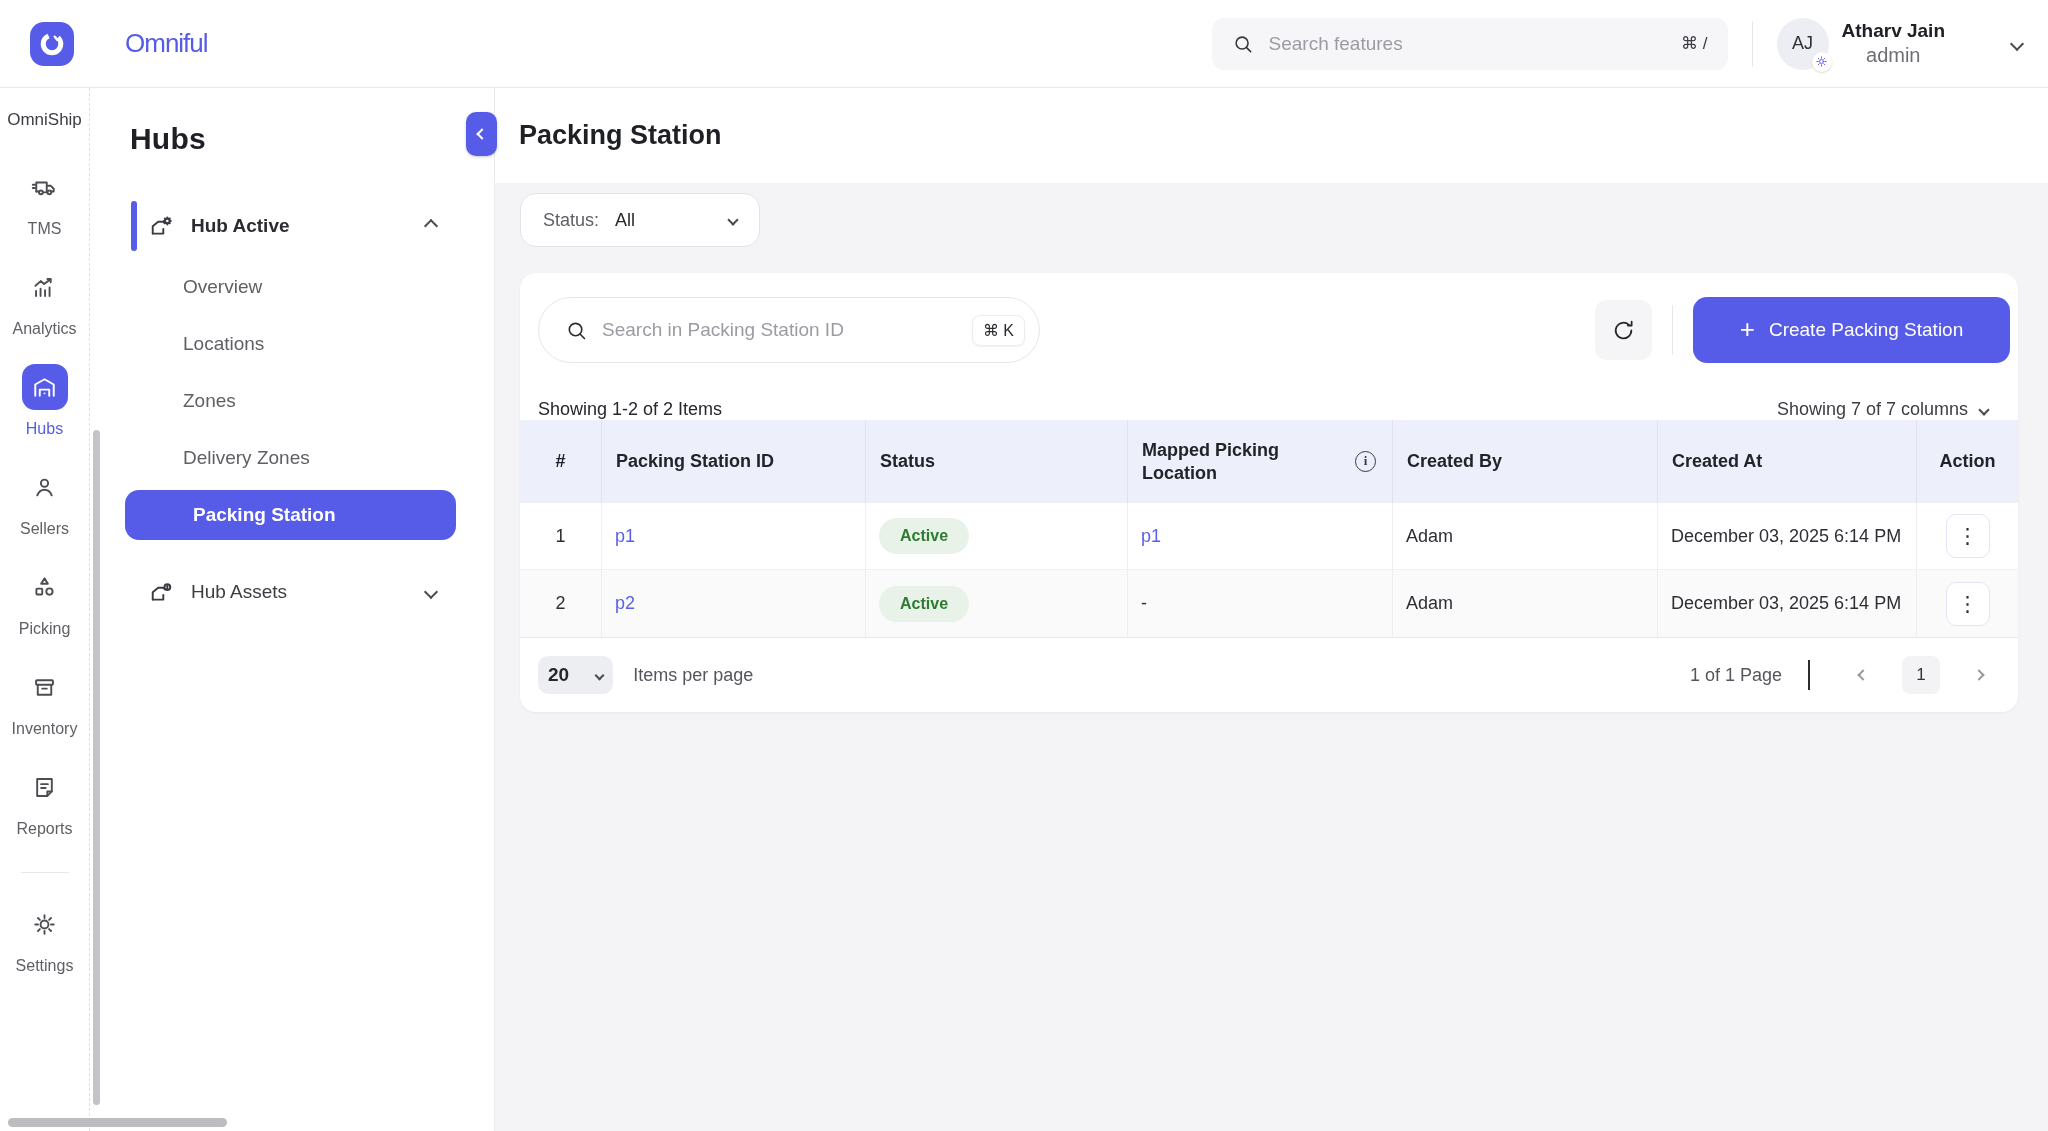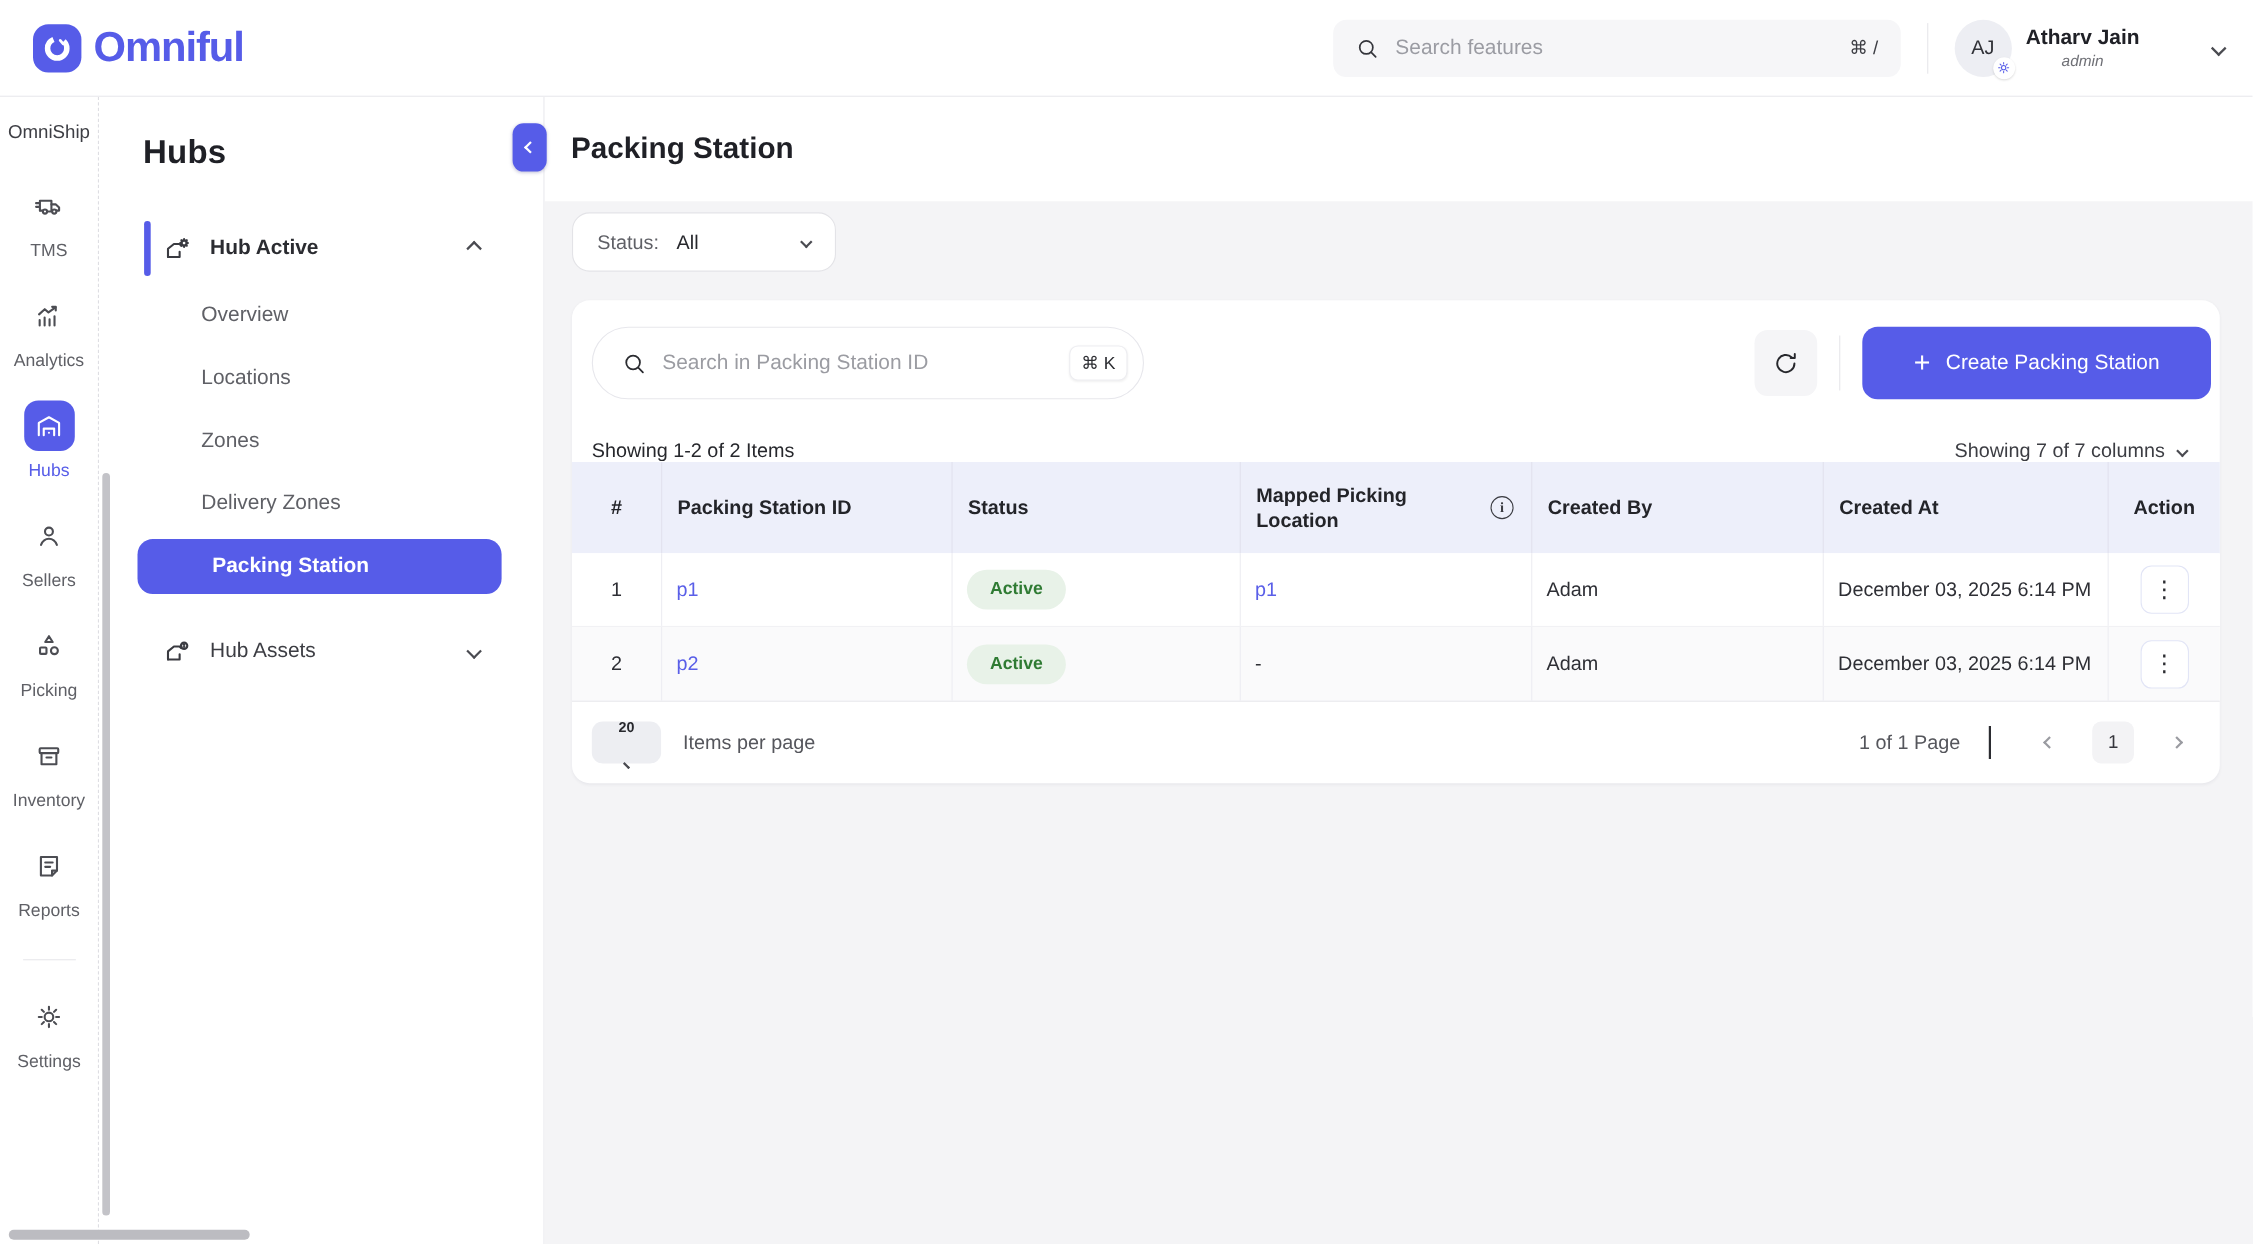--- a/index.html
+++ b/index.html
@@ -9,37 +9,37 @@
     background:#fff; color:#2b2c31; overflow:hidden;
   }
   .app { position:relative; width:2048px; height:1131px; background:#fff; overflow:hidden; }
 
   
   .topbar { height:88px; display:flex; align-items:center; padding-left:30px; background:#fff;
             border-bottom:1px solid #e9e9ed; position:relative; z-index:5; }
   .logo { display:flex; align-items:center; gap:11px; }
   .logo-badge { width:44px; height:44px; border-radius:14px; background:#565CE8; display:flex; align-items:center; justify-content:center; }
   .logo-badge svg { width:30px; height:30px; }
-  .wordmark { font-size:38px; font-weight:bold; color:#565CE8; letter-spacing:-1px; }
+  .wordmark { font-size:26px; font-weight:normal; color:#565CE8; letter-spacing:-1px;margin-left:40px; }
 
   .topbar-right { margin-left:auto; margin-right:26px; display:flex; align-items:center; }
   .global-search { width:516px; height:52px; background:#f6f6f8; border-radius:12px; display:flex; align-items:center; padding:0 20px; gap:15px; }
   .global-search svg { width:22px; height:22px; color:#35363c; flex:0 0 auto; }
   .global-search input { flex:1; border:none; outline:none; background:transparent; font:inherit; font-size:19px; color:#2c2d33; min-width:0; }
   .global-search input::placeholder { color:#9b9ca3; }
   .gs-shortcut { font-size:17px; color:#3c3d43; white-space:nowrap; }
   .tb-vdiv { width:1px; height:46px; background:#e6e6ea; margin:0 24px; }
   .user-chip { display:flex; align-items:center; gap:13px; cursor:pointer;text-align:center; }
   .avatar { position:relative; width:52px; height:52px; border-radius:50%; background:#edeef3; display:flex; align-items:center; justify-content:center;
             font-size:18px; color:#303137; }
   .avatar-badge { position:absolute; right:-3px; bottom:-2px; width:20px; height:20px; border-radius:50%; background:#fff;
                   display:flex; align-items:center; justify-content:center; box-shadow:0 1px 2px rgba(0,0,0,.15); color:#565CE8; }
   .avatar-badge svg { width:13px; height:13px; }
   .user-name { font-size:19px; font-weight:bold; color:#202127; line-height:1.25; }
-  .user-role { font-size:14px; color:#6e6f75; line-height:1.25;font-style:italic; }
+  .user-role { font-size:20px; color:#6e6f75; line-height:1.25; }
   .user-caret { margin-left:54px; }
 
   
   .chev { display:inline-block; width:10px; height:10px; border-right:2px solid #4a4b51; border-bottom:2px solid #4a4b51; }
   .chev.down { transform:rotate(45deg); }
   .chev.up { transform:rotate(-135deg); }
   .chev.left { transform:rotate(135deg); }
   .chev.right { transform:rotate(-45deg); }
   .chev.sm { width:8px; height:8px; border-width:2px; }
   .chev.gray { border-color:#9a9ba1; }
@@ -123,21 +123,21 @@
   .td:last-child { border-right:none; }
   .td.center { justify-content:center; padding-left:0; }
   .td .link { color:#5A5FE8; cursor:pointer; }
   .badge-active { background:#E8F2E8; color:#2F7B33; font-size:16px; font-weight:bold; padding:9px 21px; border-radius:999px; }
   .kebab-btn { width:44px; height:44px; border-radius:10px; border:1.5px solid #e2e5f6; background:#fff; display:flex; align-items:center; justify-content:center;
                font-size:21px; color:#2b2c31; cursor:pointer; }
 
   
   .pagination { margin-top:auto; height:74px; display:flex; align-items:center; padding:0 28px 0 18px; }
   .pp-chip { min-width:63px; height:38px; background:#edeef2; border-radius:10px; display:flex; align-items:center; justify-content:center; gap:27px;
-             font-size:13px; font-weight:bold; color:#27282d; cursor:pointer; padding:0 10px;flex-direction:column; }
+             font-size:19px; font-weight:bold; color:#27282d; cursor:pointer; padding:0 10px; }
   .pp-label { margin-left:20px; font-size:18px; color:#55565c; }
   .pag-right { margin-left:auto; display:flex; align-items:center; }
   .page-text { font-size:18px; color:#55565c; }
   .cursor-bar { width:2px; height:30px; background:#2b2c31; margin-left:26px; }
   .pg-nav { margin-left:42px; cursor:pointer; display:flex; align-items:center; justify-content:center; width:22px; height:22px; }
   .page-chip { margin-left:28px; width:38px; height:38px; background:#f3f3f5; border-radius:8px; display:flex; align-items:center; justify-content:center;
                font-size:17px; color:#35363c; cursor:pointer; }
   .pg-next { margin-left:28px; }
 
   

